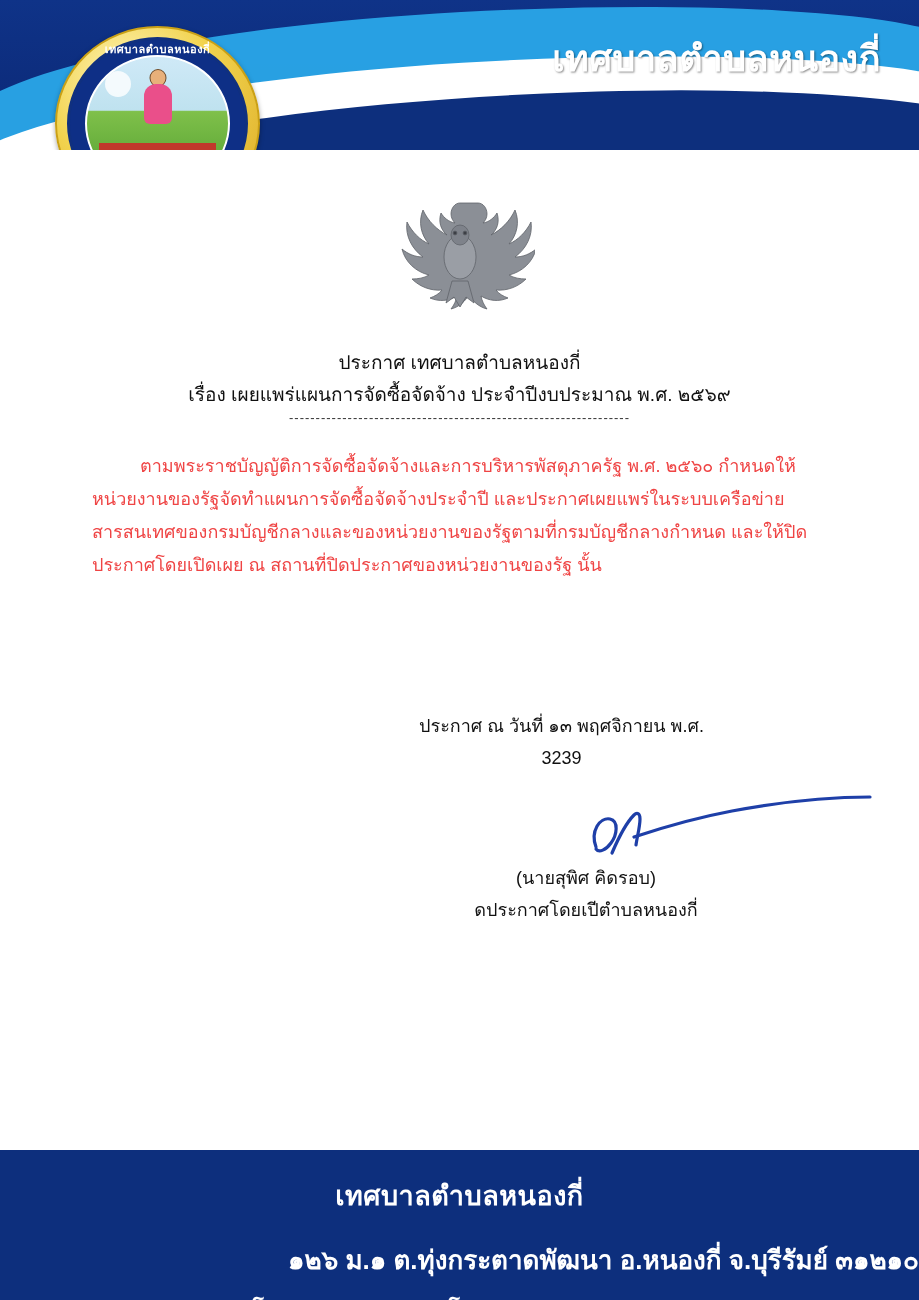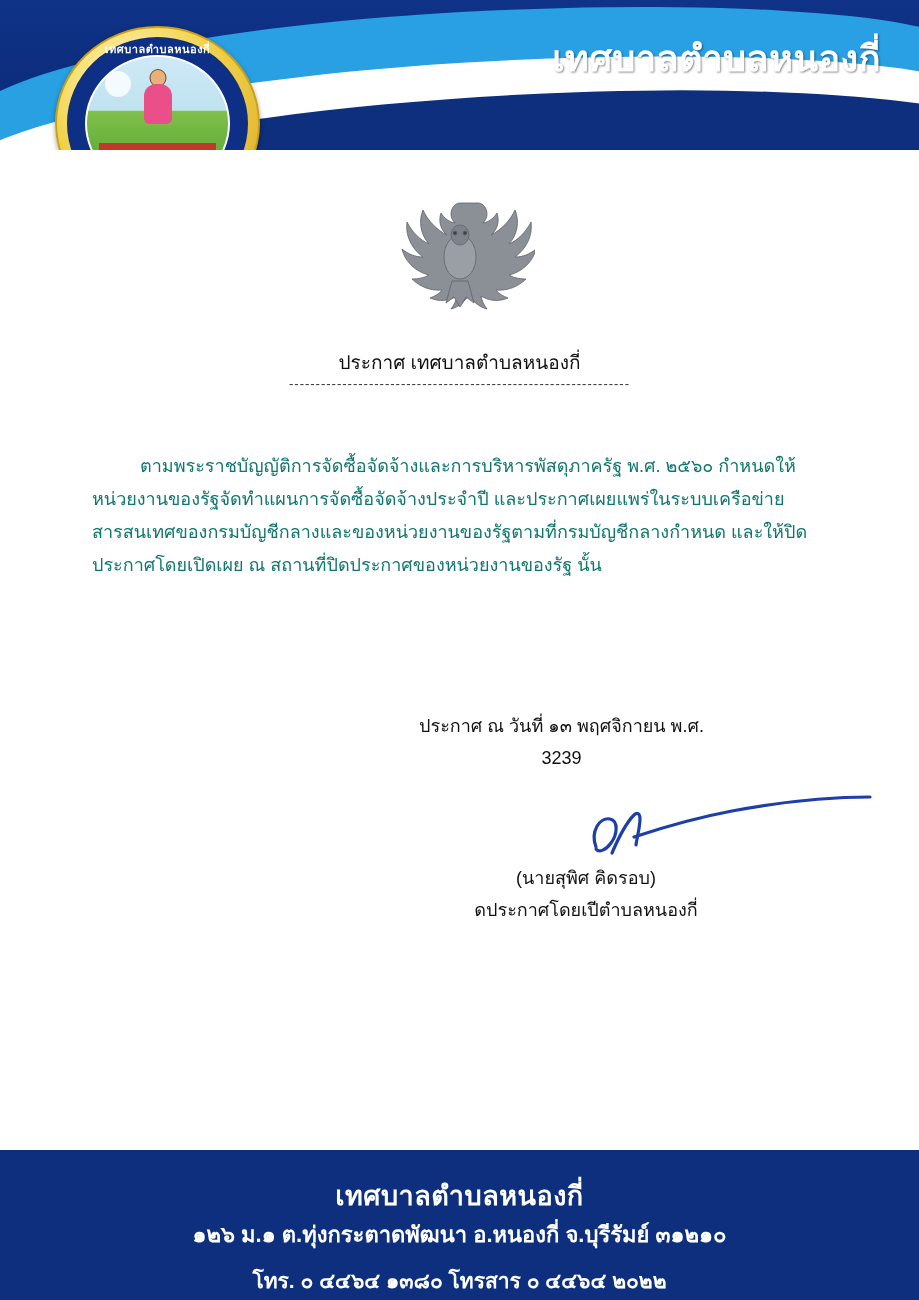--- a/index.html
+++ b/index.html
@@ -212,21 +212,21 @@
     color: #333;
     letter-spacing: 1px;
     margin-top: -2px;
   }
   .para {
     position: absolute;
     left: 92px;
     right: 80px;
     font-size: 18px;
     line-height: 33px;
-    color: #0f766e;
+    color: #ef4444;
     text-align: left;
   }
   .para .indent { display: inline-block; width: 48px; }
   #para1 { top: 300px; }
   #para2 { top: 448px; }
 
   .date-block {
     position: absolute;
     top: 560px;
     left: 0; right: 16px;
@@ -266,23 +266,24 @@
     color: #ffffff;
     text-align: center;
   }
   .footer .f-title {
     font-size: 27px;
     font-weight: bold;
     margin-top: 24px;
     letter-spacing: .5px;
   }
   .footer .f-addr {
-    font-size: 22px;
-    font-weight: bold;
-    margin-top: 0;
+    font-size: 26px;
+    font-weight: bold;
+    margin-top: 22px;
+    text-align: right;
   }
   .footer .f-tel {
     font-size: 21px;
     font-weight: bold;
     margin-top: 12px;
   }
 </style>
 </head>
 <body>
 
@@ -324,20 +325,21 @@
         <ellipse cx="75" cy="72" rx="16" ry="22" fill="#9a9ea5"></ellipse>
         <ellipse cx="75" cy="50" rx="9" ry="10" fill="#7e828a"></ellipse>
         <path d="M67 96 l-6 22 l8 -6 l6 10 l6 -10 l8 6 l-6 -22 z" fill="#8b8f96"></path>
         <circle cx="70" cy="48" r="2" fill="#3c3f45"></circle>
         <circle cx="80" cy="48" r="2" fill="#3c3f45"></circle>
       </g>
     </svg>
 
     <div class="title-block">
       <div class="title-line1">ประกาศ เทศบาลตำบลหนองกี่</div>
+      <div class="title-line2">เรื่อง เผยแพร่แผนการจัดซื้อจัดจ้าง ประจำปีงบประมาณ พ.ศ. ๒๕๖๙</div>
       <div class="dotted">----------------------------------------------------------------</div>
     </div>
 
     <div class="para" id="para1">
       <span class="indent"></span><span>ตามพระราชบัญญัติการจัดซื้อจัดจ้างและการบริหารพัสดุภาครัฐ พ.ศ. ๒๕๖๐ กำหนดให้หน่วยงานของรัฐจัดทำแผนการจัดซื้อจัดจ้างประจำปี และประกาศเผยแพร่ในระบบเครือข่ายสารสนเทศของกรมบัญชีกลางและของหน่วยงานของรัฐตามที่กรมบัญชีกลางกำหนด และให้ปิดประกาศโดยเปิดเผย ณ สถานที่ปิดประกาศของหน่วยงานของรัฐ นั้น</span>
     </div>
 
 
     <div class="date-block">
       <div>ประกาศ ณ วันที่ ๑๓ พฤศจิกายน พ.ศ.</div>

